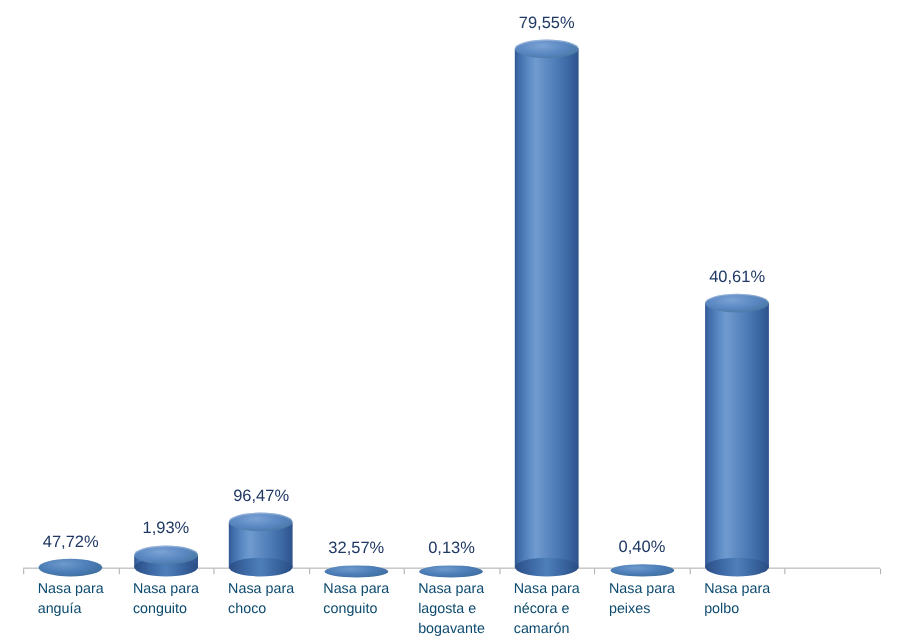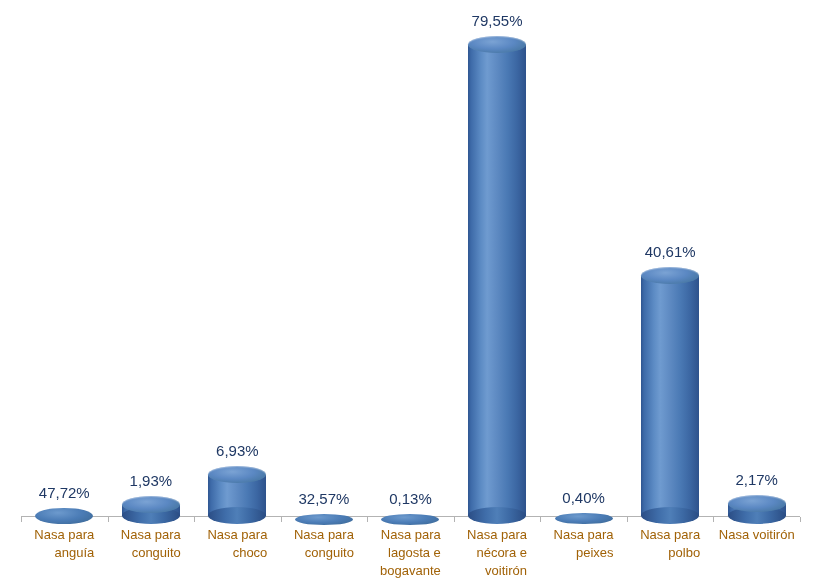--- a/index.html
+++ b/index.html
@@ -90,22 +90,22 @@
     transform: translateX(-50%);
     white-space: nowrap;
     color: #1f3864;
     font-size: 15px;
     line-height: 15px;
   }
   .category-label {
     position: absolute;
     left: 50%;
     transform: translateX(-50%);
-    text-align: right;
-    color: #a16207;
+    text-align: left;
+    color: #0c4a6e;
     font-size: 13px;
     line-height: 18px;
     white-space: nowrap;
   }
   .axis-line {
     position: absolute;
     height: 1px;
     background: #b3b3b3;
   }
   .axis-tick {
@@ -151,21 +151,21 @@
           <div>Nasa para</div>
           <div>conguito</div>
         </div>
       </div>
       <div class="category-group" style="left: 194.111px; width: 86.5556px;">
         <div class="bar-wrap" title="Nasa para choco 6,93%" style="width: 58px; top: 466.405px; height: 58.0949px;">
           <div class="cyl-body" style="top: 8.5px; height: 41.0949px; bottom: auto;"></div>
           <div class="cyl-bottom" style="top: 41.0949px; height: 17px;"></div>
           <div class="cyl-top" style="top: 0px; height: 17px;"></div>
         </div>
-        <div class="value-label" style="top: 443.405px;">6,93%</div>
+        <div class="value-label" style="top: 443.405px;">96,47%</div>
         <div class="category-label" style="top: 526px;">
           <div>Nasa para</div>
           <div>choco</div>
         </div>
       </div>
       <div class="category-group" style="left: 280.667px; width: 86.5556px;">
         <div class="bar-wrap" title="Nasa para conguito 0,10%" style="width: 58px; top: 513.5px; height: 11px;">
           <div class="cyl-disc" style="top: 0px; height: 11px;"></div>
         </div>
         <div class="value-label" style="top: 490.5px;">32,57%</div>
@@ -188,21 +188,21 @@
       <div class="category-group" style="left: 453.778px; width: 86.5556px;">
         <div class="bar-wrap" title="Nasa para nécora e camarón 79,55%" style="width: 58px; top: 35.7685px; height: 488.731px;">
           <div class="cyl-body" style="top: 8.5px; height: 471.731px; bottom: auto;"></div>
           <div class="cyl-bottom" style="top: 471.731px; height: 17px;"></div>
           <div class="cyl-top" style="top: 0px; height: 17px;"></div>
         </div>
         <div class="value-label" style="top: 12.7685px;">79,55%</div>
         <div class="category-label" style="top: 526px;">
           <div>Nasa para</div>
           <div>nécora e</div>
-          <div>voitirón</div>
+          <div>camarón</div>
         </div>
       </div>
       <div class="category-group" style="left: 540.333px; width: 86.5556px;">
         <div class="bar-wrap" title="Nasa para peixes 0,40%" style="width: 58px; top: 513.128px; height: 11.372px;">
           <div class="cyl-disc" style="top: 0px; height: 11.372px;"></div>
         </div>
         <div class="value-label" style="top: 490.128px;">0,40%</div>
         <div class="category-label" style="top: 526px;">
           <div>Nasa para</div>
           <div>peixes</div>
@@ -213,25 +213,14 @@
           <div class="cyl-body" style="top: 8.5px; height: 240.817px; bottom: auto;"></div>
           <div class="cyl-bottom" style="top: 240.817px; height: 17px;"></div>
           <div class="cyl-top" style="top: 0px; height: 17px;"></div>
         </div>
         <div class="value-label" style="top: 243.683px;">40,61%</div>
         <div class="category-label" style="top: 526px;">
           <div>Nasa para</div>
           <div>polbo</div>
         </div>
       </div>
-      <div class="category-group" style="left: 713.444px; width: 86.5556px;">
-        <div class="bar-wrap" title="Nasa voitirón 2,17%" style="width: 58px; top: 494.632px; height: 29.8681px;">
-          <div class="cyl-body" style="top: 8.5px; height: 12.8681px; bottom: auto;"></div>
-          <div class="cyl-bottom" style="top: 12.8681px; height: 17px;"></div>
-          <div class="cyl-top" style="top: 0px; height: 17px;"></div>
-        </div>
-        <div class="value-label" style="top: 471.632px;">2,17%</div>
-        <div class="category-label" style="top: 526px;">
-          <div>Nasa voitirón</div>
-        </div>
-      </div>
     </div>
 </div>
 
 </body></html>

